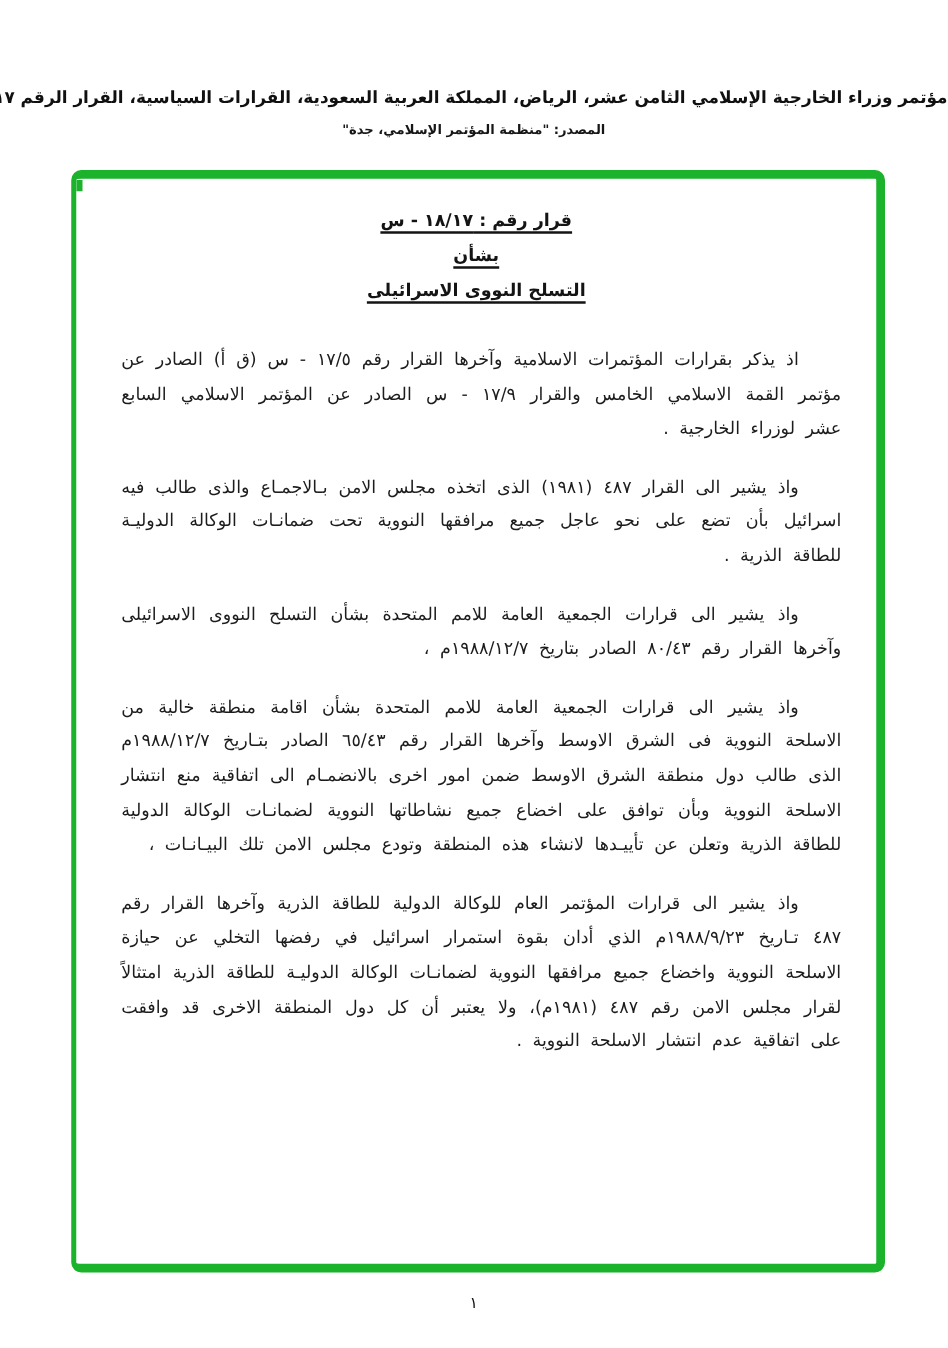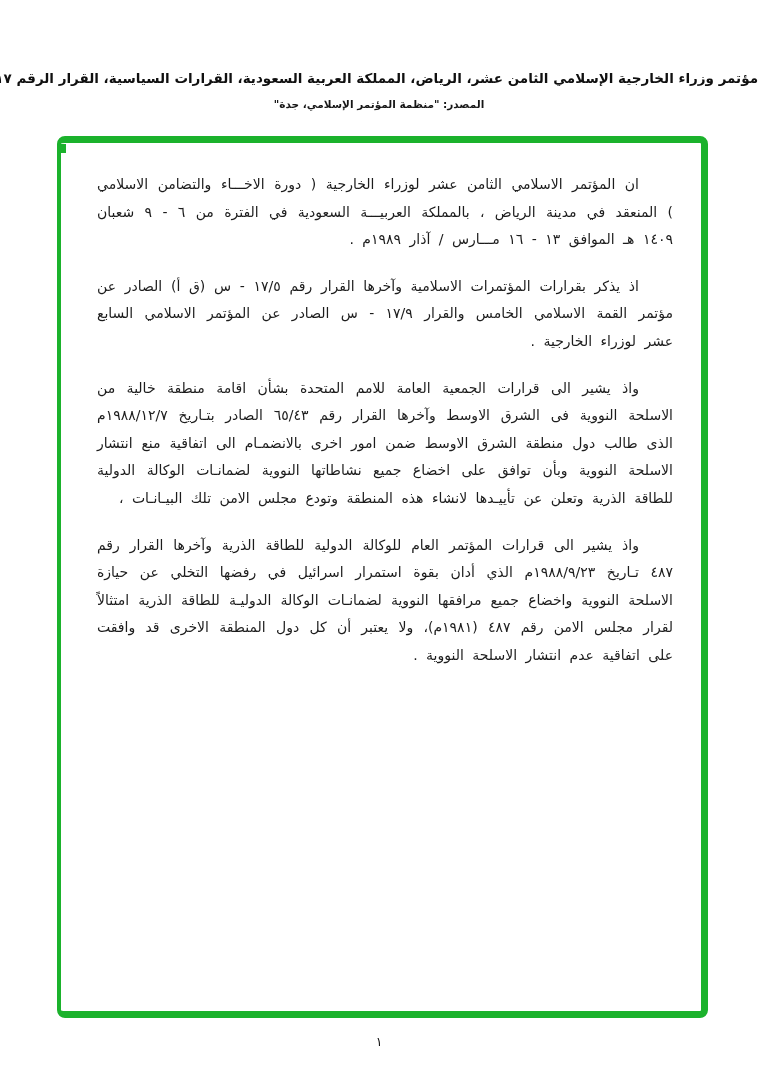--- a/index.html
+++ b/index.html
@@ -76,27 +76,33 @@
 
 <div class="page">
 
   <div class="header-citation">مؤتمر وزراء الخارجية الإسلامي الثامن عشر، الرياض، المملكة العربية السعودية، القرارات السياسية، القرار الرقم ١٨/١٧-س</div>
 
   <div class="source-line">المصدر:  "منظمة المؤتمر الإسلامي، جدة"</div>
 
   <div class="frame">
     <div class="scan-artifact"></div>
 
+    <div class="title-block">
+      <div class="title-line">قرار رقم : ١٨/١٧ - س</div>
+      <div class="title-line">بشأن</div>
+      <div class="title-line">التسلح النووى الاسرائيلى</div>
+    </div>
 
     <div class="body-text">
-      <p class="para"><span class="para-lead"></span> <span>ان المؤتمر الاسلامي الثامن عشر لوزراء الخارجية ( دورة الاخـــاء والتضامن الاسلامي ) المنعقد في مدينة الرياض ، بالمملكة العربيـــة السعودية في الفترة من ٦ - ٩ شعبان ١٤٠٩ هـ الموافق ١٣ - ١٦ مـــارس / آذار ١٩٨٩م .</span></p>
 
       <p class="para"><span class="para-lead">اذ يذكر</span> <span>بقرارات المؤتمرات الاسلامية وآخرها القرار رقم ١٧/٥ - س (ق أ) الصادر عن مؤتمر القمة الاسلامي الخامس والقرار ١٧/٩ - س الصادر عن المؤتمر الاسلامي السابع عشر لوزراء الخارجية .</span></p>
 
+      <p class="para"><span class="para-lead">واذ يشير</span> <span>الى القرار ٤٨٧ (١٩٨١) الذى اتخذه مجلس الامن بـالاجمـاع والذى طالب فيه اسرائيل بأن تضع على نحو عاجل جميع مرافقها النووية تحت ضمانـات الوكالة الدوليـة للطاقة الذرية .</span></p>
 
+      <p class="para"><span class="para-lead">واذ يشير</span> <span>الى قرارات الجمعية العامة للامم المتحدة بشأن التسلح النووى الاسرائيلى وآخرها القرار رقم  ٨٠/٤٣ الصادر بتاريخ ١٩٨٨/١٢/٧م ،</span></p>
 
       <p class="para"><span class="para-lead">واذ يشير</span> <span>الى قرارات الجمعية العامة للامم المتحدة بشأن اقامة منطقة خالية من الاسلحة النووية فى الشرق الاوسط وآخرها القرار رقم ٦٥/٤٣ الصادر بتـاريخ ١٩٨٨/١٢/٧م    الذى طالب دول منطقة الشرق الاوسط ضمن امور اخرى بالانضمـام الى اتفاقية منع انتشار الاسلحة النووية وبأن توافق على اخضاع جميع نشاطاتها النووية لضمانـات الوكالة الدولية للطاقة الذرية وتعلن عن تأييـدها لانشاء هذه المنطقة    وتودع مجلس الامن تلك البيـانـات ،</span></p>
 
       <p class="para"><span class="para-lead">واذ يشير</span> <span>الى قرارات المؤتمر العام للوكالة الدولية للطاقة الذرية وآخرها القرار رقم ٤٨٧ تـاريخ ١٩٨٨/٩/٢٣م الذي أدان بقوة استمرار اسرائيل في رفضها التخلي عن حيازة الاسلحة النووية واخضاع جميع مرافقها النووية لضمانـات الوكالة الدوليـة للطاقة الذرية امتثالاً لقرار مجلس الامن رقم ٤٨٧ (١٩٨١م)، ولا يعتبر أن كل دول المنطقة الاخرى قد وافقت على اتفاقية عدم انتشار الاسلحة النووية .</span></p>
     </div>
   </div>
 
   <div class="page-number">١</div>
 
 </div>

